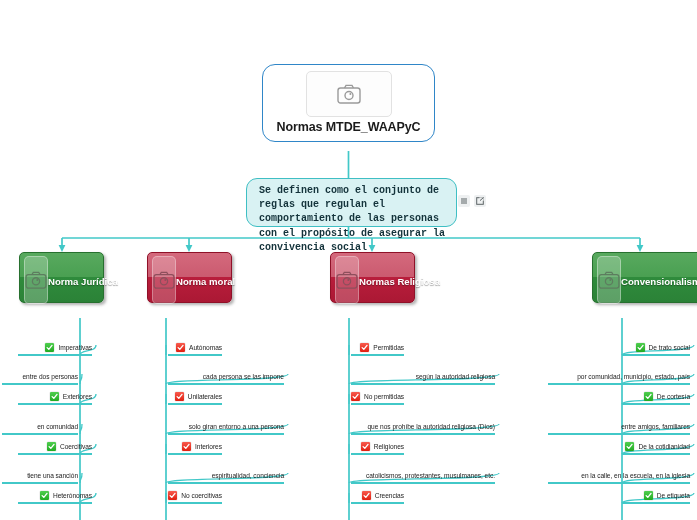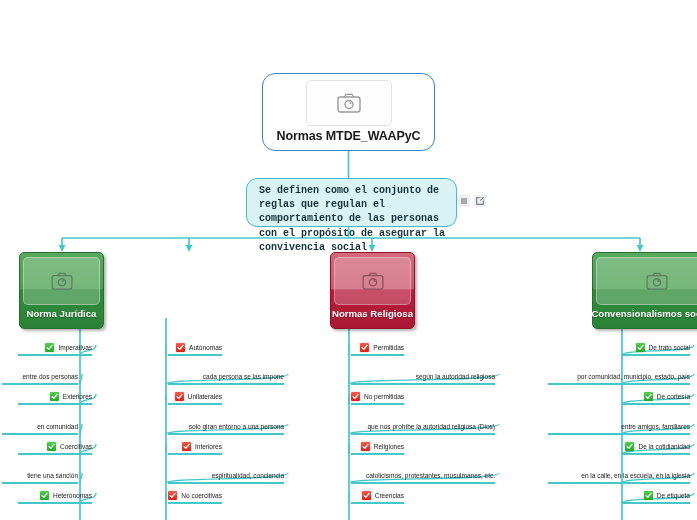--- a/index.html
+++ b/index.html
@@ -23,21 +23,21 @@
   #wires {
     position: absolute;
     left: 0; top: 0;
     width: 697px; height: 520px;
     pointer-events: none;
   }
 
   
   .root-node {
     position: absolute;
-    left: 262px; top: 73px;
+    left: 262px; top: 64px;
     width: 173px; height: 78px;
     background: #ffffff;
     border: 1.6px solid #2f86c8;
     border-radius: 13px;
     box-sizing: border-box;
     display: flex;
     flex-direction: column;
     align-items: center;
     justify-content: flex-start;
     padding-top: 6px;
@@ -91,26 +91,26 @@
     border-radius: 2px;
     display: flex;
     align-items: center;
     justify-content: center;
   }
 
   
   .cat-node {
     position: absolute;
     width: 85px;
-    height: 77px;
+    height: 51px;
     border-radius: 5px;
     box-sizing: border-box;
     padding: 4px 4px 0 4px;
     display: flex;
-    flex-direction: column;
+    flex-direction: row;
     align-items: center;
     box-shadow: 2px 2px 3px rgba(0,0,0,0.30);
   }
   .cat-node .cat-thumb {
     width: 100%;
     height: 46px;
     border-radius: 5px;
     display: flex;
     align-items: center;
     justify-content: center;
@@ -277,20 +277,31 @@
       <svg class="cam" width="22" height="18" viewBox="0 0 24 20">
         <rect x="1" y="4" width="22" height="15" rx="2.5" fill="none" stroke="#5d7d5f" stroke-width="1.4"></rect>
         <path d="M7.5,4 L9,1.4 L15,1.4 L16.5,4" fill="none" stroke="#5d7d5f" stroke-width="1.4"></path>
         <circle cx="12" cy="11.5" r="4" fill="none" stroke="#5d7d5f" stroke-width="1.4"></circle>
         <circle cx="13.4" cy="10" r="1" fill="#5d7d5f"></circle>
       </svg>
     </div>
     <div class="cat-label">Norma Jurídica</div>
   </div>
 
+  <div class="cat-node cat-red" style="left:147px; top:252px;">
+    <div class="cat-thumb">
+      <svg class="cam" width="22" height="18" viewBox="0 0 24 20">
+        <rect x="1" y="4" width="22" height="15" rx="2.5" fill="none" stroke="#8e4f5c" stroke-width="1.4"></rect>
+        <path d="M7.5,4 L9,1.4 L15,1.4 L16.5,4" fill="none" stroke="#8e4f5c" stroke-width="1.4"></path>
+        <circle cx="12" cy="11.5" r="4" fill="none" stroke="#8e4f5c" stroke-width="1.4"></circle>
+        <circle cx="13.4" cy="10" r="1" fill="#8e4f5c"></circle>
+      </svg>
+    </div>
+    <div class="cat-label">Norma moral</div>
+  </div>
 
   <div class="cat-node cat-red" style="left:330px; top:252px;">
     <div class="cat-thumb">
       <svg class="cam" width="22" height="18" viewBox="0 0 24 20">
         <rect x="1" y="4" width="22" height="15" rx="2.5" fill="none" stroke="#8e4f5c" stroke-width="1.4"></rect>
         <path d="M7.5,4 L9,1.4 L15,1.4 L16.5,4" fill="none" stroke="#8e4f5c" stroke-width="1.4"></path>
         <circle cx="12" cy="11.5" r="4" fill="none" stroke="#8e4f5c" stroke-width="1.4"></circle>
         <circle cx="13.4" cy="10" r="1" fill="#8e4f5c"></circle>
       </svg>
     </div>

